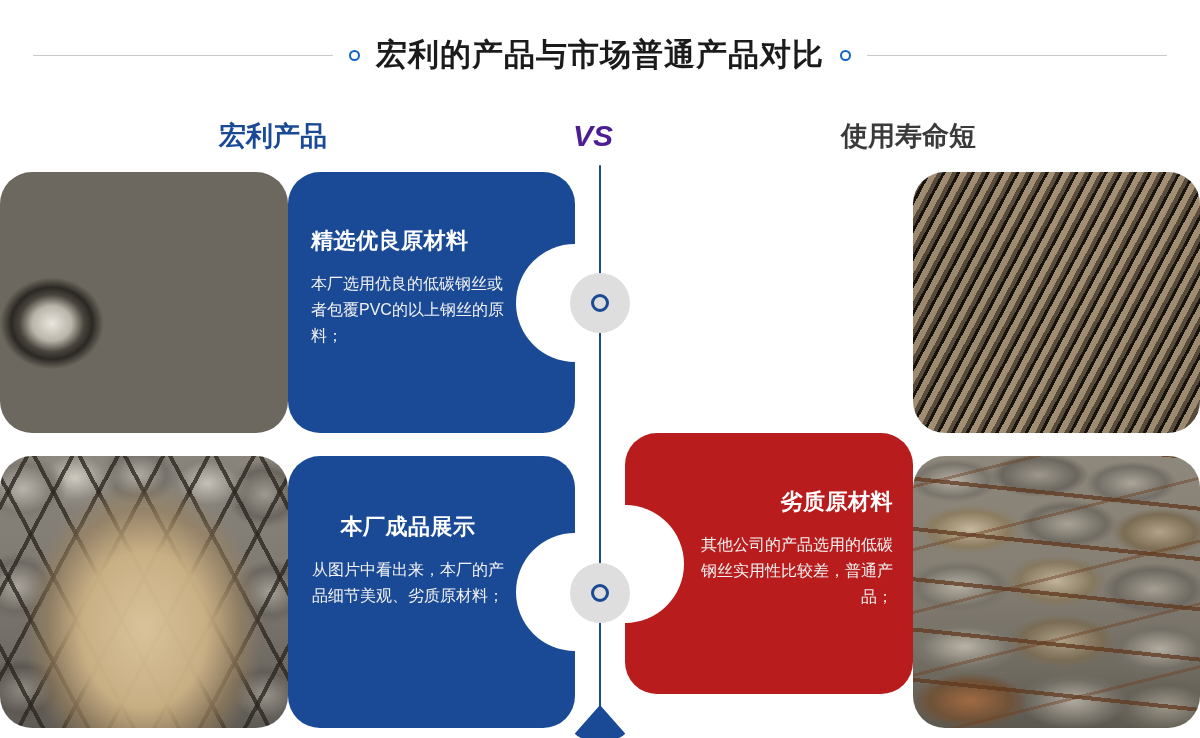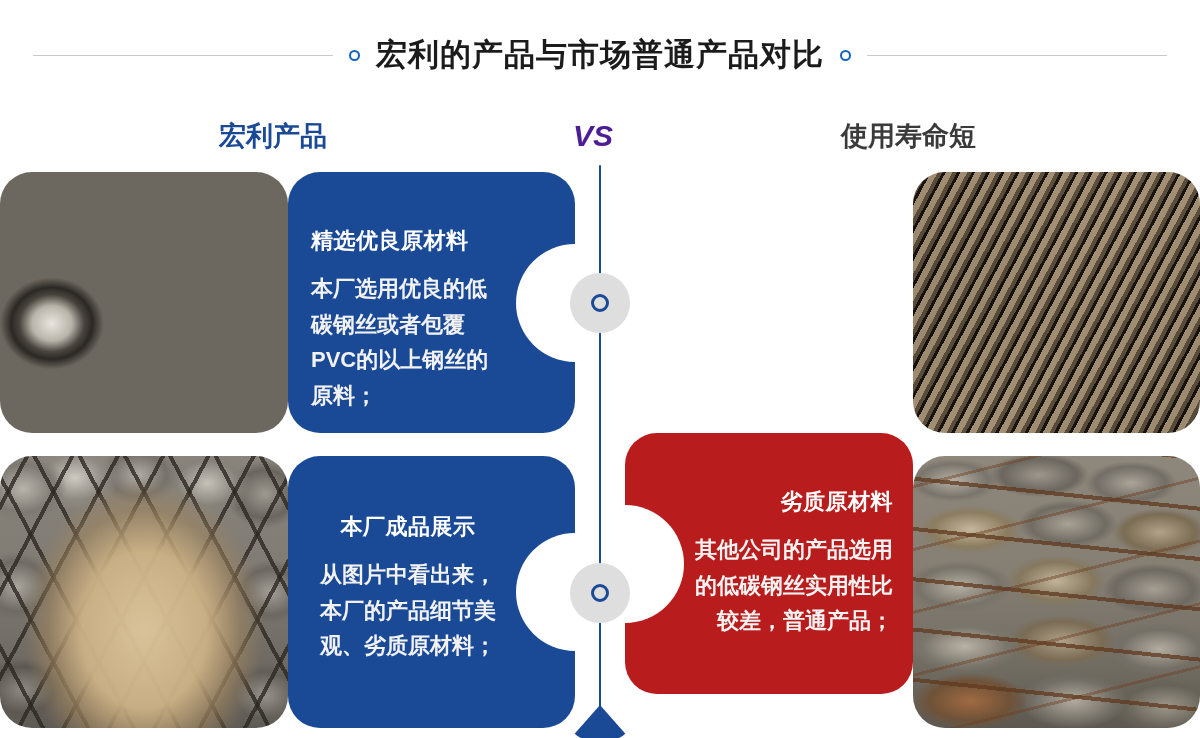--- a/index.html
+++ b/index.html
@@ -60,21 +60,21 @@
 
   .panel-inner{ position:absolute; left:0; top:0; right:0; bottom:0; padding:0 33px; }
   .panel-blue .panel-inner{ padding-left:23px; padding-right:70px; }
   .panel-dark .panel-inner{ padding-left:62px; padding-right:20px; text-align:right; }
 
   .card-title{
     font-size:22px; font-weight:bold; color:#ffffff; letter-spacing:.5px;
     white-space:nowrap;
   }
   .card-body{
-    font-size:22px; color:#f2f2f2; line-height:1.62; font-weight:bold;
+    font-size:16px; color:#f2f2f2; line-height:1.62; font-weight:normal;
   }
   .row1 .panel-blue .card-title{ margin-top:54px; }
   .row1 .panel-blue .card-body{ margin-top:15px; }
   .row1 .panel-dark .card-title{ margin-top:54px; }
   .row1 .panel-dark .card-body{ margin-top:15px; }
   .row2 .panel-blue .card-title{ margin-top:56px; }
   .row2 .panel-blue .card-body{ margin-top:15px; }
 
   
   .bite{

